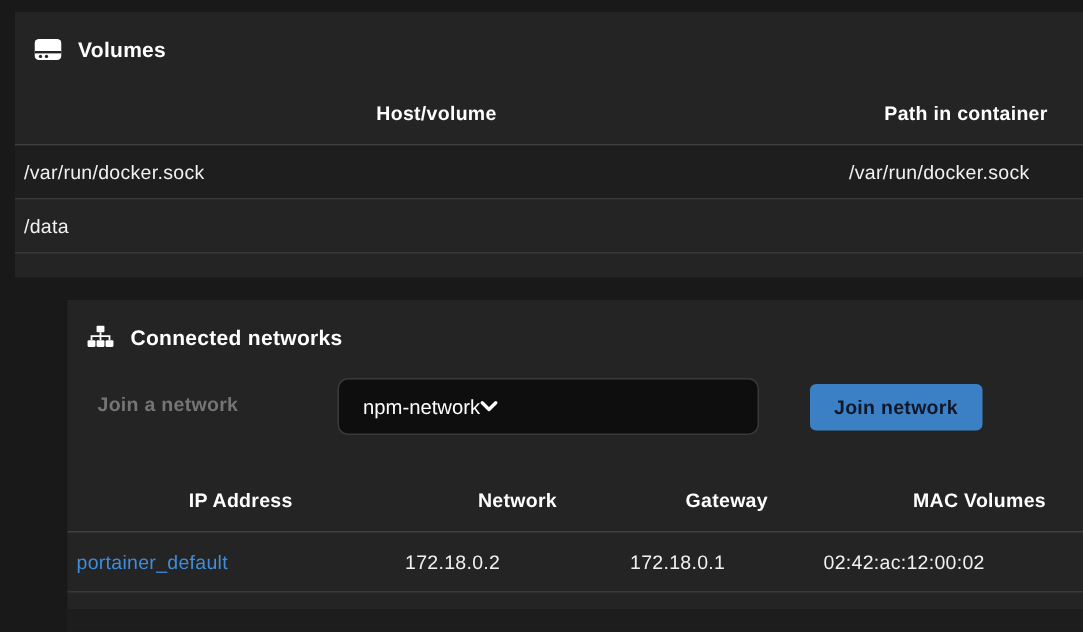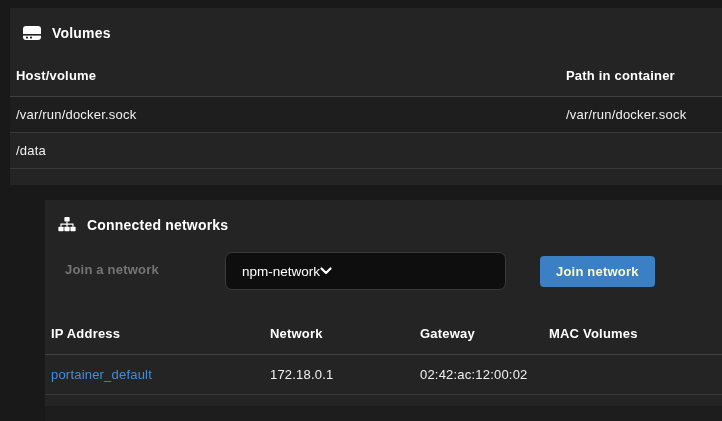--- a/index.html
+++ b/index.html
@@ -24,21 +24,21 @@
   .panel-header h2 {
     font-size:14px; font-weight:bold; color:#ffffff; letter-spacing:.2px;
   }
   .icon { display:inline-flex; align-items:center; }
 
   
   .table { width:100%; }
   .vol-grid { display:grid; grid-template-columns:550px 1fr; padding-left:6px; }
   .net-grid { display:grid; grid-template-columns:219px 150px 129px 1fr; padding-left:6px; }
 
-  .thead { border-bottom:1px solid #414141; }
+  .thead { border-bottom:1px solid #414141;text-align:center; }
   .thead .th {
     padding:10px 0 13px 0;
     font-size:13px; font-weight:bold; color:#ffffff; letter-spacing:.2px;
   }
   .tr { border-bottom:1px solid #383838; }
   .tr .td {
     height:35px; display:flex; align-items:center;
     font-size:13px; color:#f1f1f1; letter-spacing:.2px;
     white-space:nowrap; overflow:hidden;
   }
@@ -59,21 +59,21 @@
   .select {
     position:absolute; left:180px; top:0; width:281px; height:38px;
     background:#0e0e0e; border:1px solid #3a3a3a; border-radius:7px;
     display:flex; align-items:center; justify-content:flex-start;
     padding:0 15px 0 16px; cursor:pointer;
   }
   .select .select-value { font-size:13.5px; color:#ffffff; }
   .btn-primary {
     position:absolute; left:495px; top:4px; height:31px;
     background:#3b7fc4; border:none; border-radius:4px;
-    padding:0 16px; color:#fef9c3; font-size:13px; font-weight:bold;
+    padding:0 16px; color:#0f172a; font-size:13px; font-weight:bold;
     font-family:"Liberation Sans", sans-serif; letter-spacing:.2px; cursor:pointer;
   }
 
   .cutoff-strip {
     position:absolute; left:0; bottom:0; width:100%; height:15px;
     background:#1d1d1d;
   }
 </style>
 </head>
 <body>
@@ -141,20 +141,21 @@
       <div class="thead net-grid">
         <div class="th">IP Address</div>
         <div class="th">Network</div>
         <div class="th">Gateway</div>
         <div class="th">MAC Volumes</div>
       </div>
       <div class="tr net-grid">
         <div class="td">
           <a class="link">portainer_default</a>
         </div>
+        <div class="td">172.18.0.2</div>
         <div class="td">172.18.0.1</div>
         <div class="td">02:42:ac:12:00:02</div>
       </div>
     </div>
 
     <div class="cutoff-strip"></div>
   </section>
 
 </div>
 

